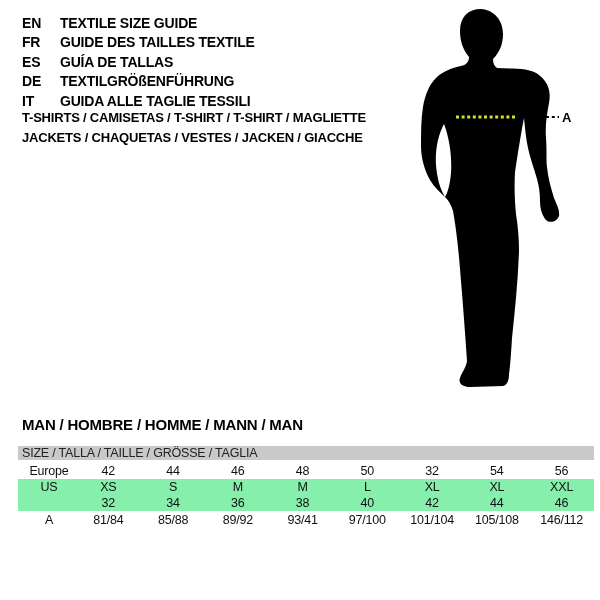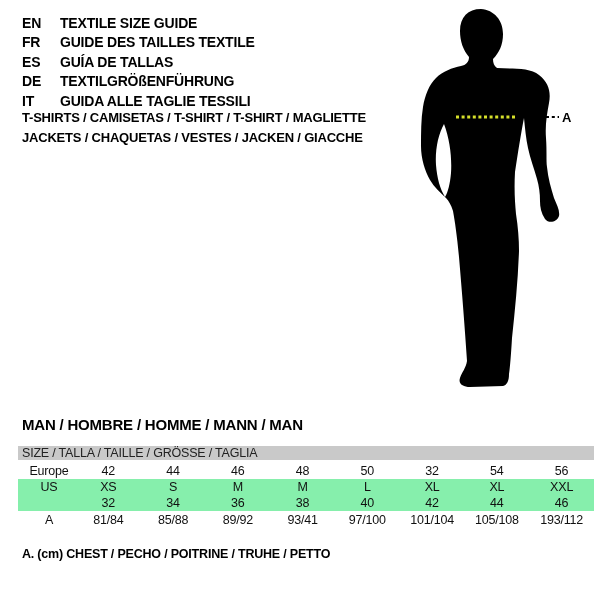--- a/index.html
+++ b/index.html
@@ -158,20 +158,19 @@
       </tr>
       <tr class="r-a">
         <td class="lbl">A</td>
         <td>81/84</td>
         <td>85/88</td>
         <td>89/92</td>
         <td>93/41</td>
         <td>97/100</td>
         <td>101/104</td>
         <td>105/108</td>
-        <td>193/112</td>
+        <td>146/112</td>
       </tr>
     </tbody>
   </table>
 
-  <div class="footnote">A. (cm) CHEST / PECHO / POITRINE / TRUHE / PETTO</div>
 
 </div>
 
 </body></html>

